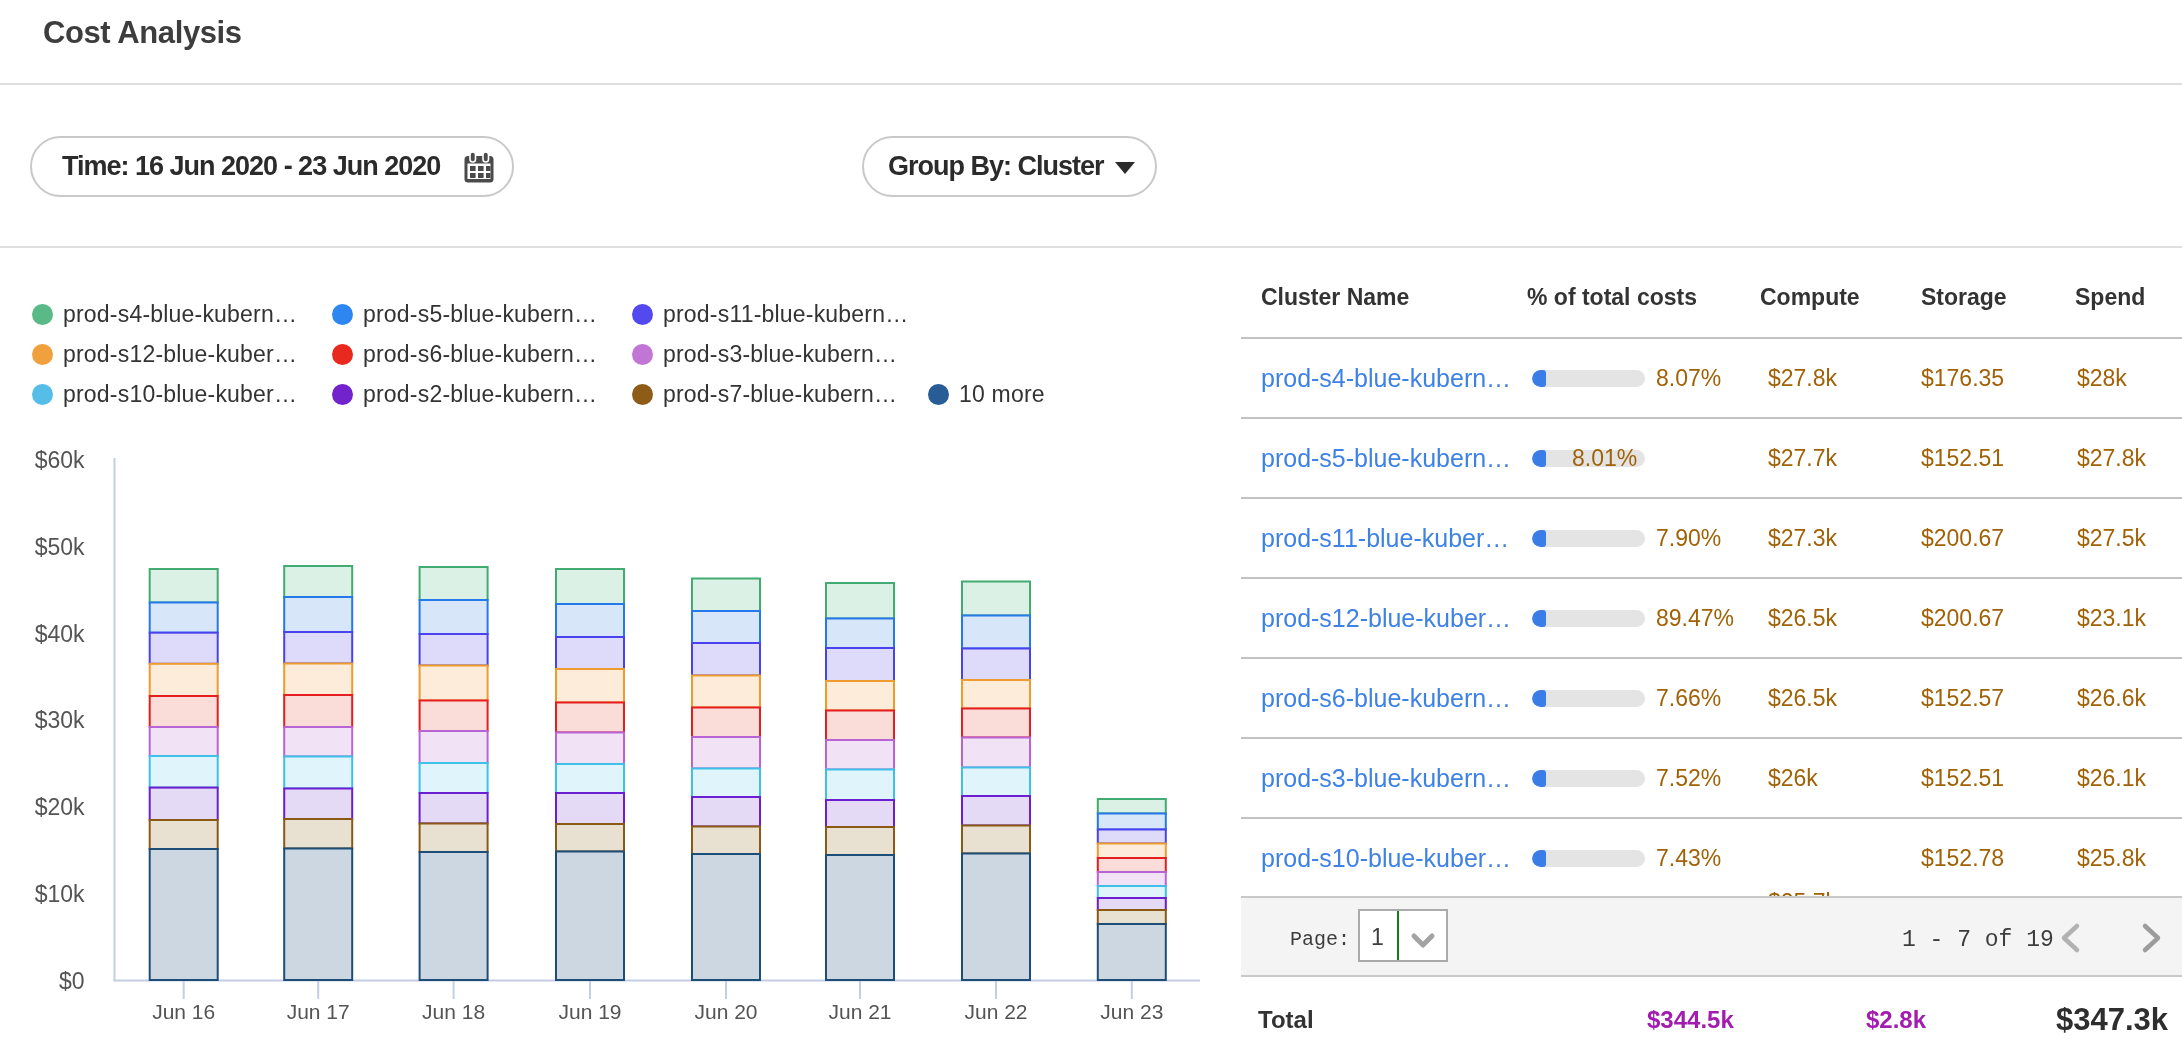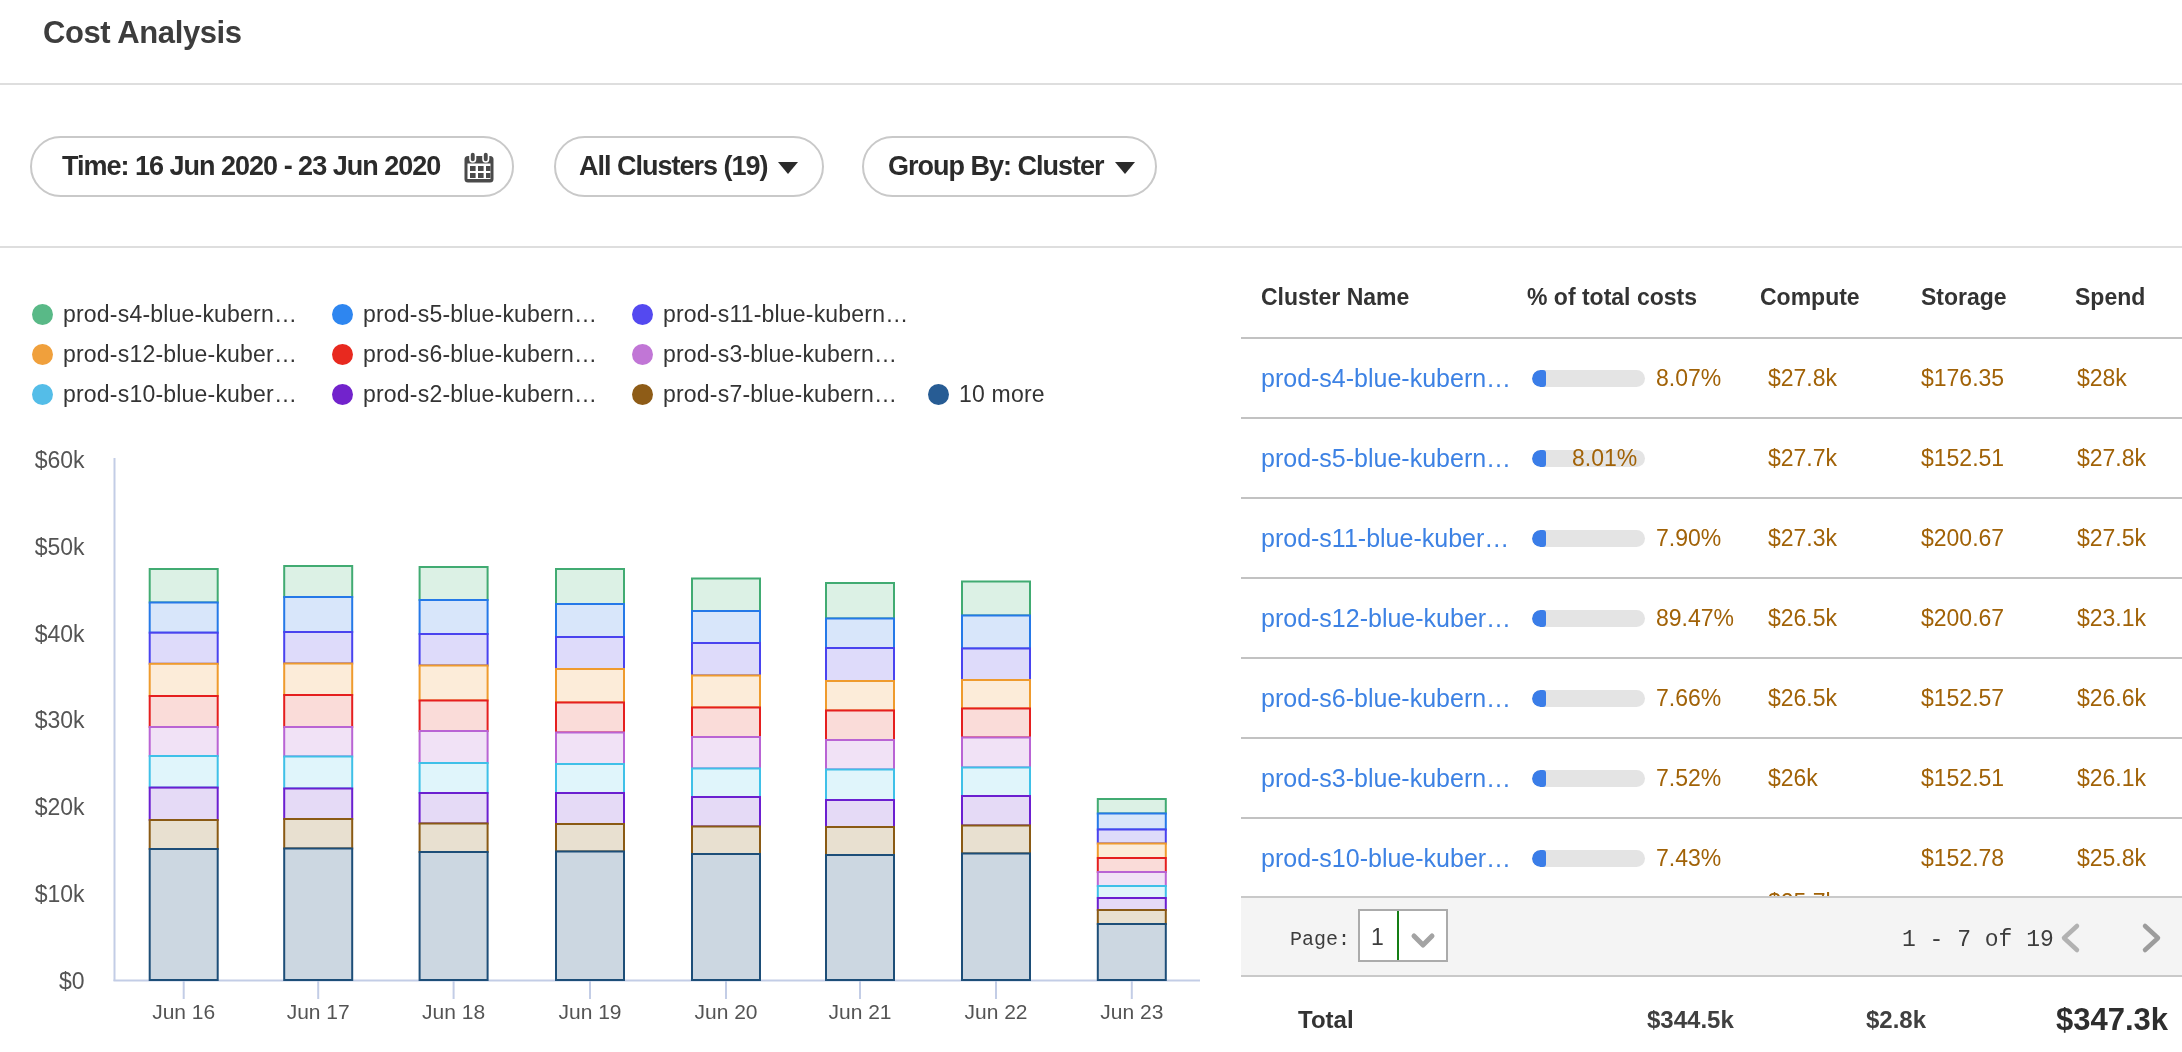--- a/index.html
+++ b/index.html
@@ -17,21 +17,21 @@
 .th { position:absolute; font-size:23px; font-weight:700; color:#333; line-height:30px; white-space:nowrap; }
 .link { font-size:25px; color:#3d82e4; line-height:30px; }
 .val { font-size:23px; color:#a16207; line-height:28px; }
 .sep { position:absolute; left:1241px; width:941px; height:2px; background:#c2c2c2; }
 .pbar { position:absolute; width:113px; height:17px; border-radius:8.5px; background:#e4e4e4; overflow:hidden; }
 .pfill { width:14px; height:17px; background:#3a7de8; border-radius:8.5px 3px 3px 8.5px; }
 .pagband { position:absolute; left:1241px; top:896px; width:941px; height:81px; background:#f4f4f4; border-top:2px solid #c9c9c9; border-bottom:2px solid #c9c9c9; }
 .ptext { position:absolute; font-size:21px; color:#3d3d3d; line-height:26px;font-family:Liberation Mono, monospace; }
 .selbox { position:absolute; left:1358px; top:909px; width:90px; height:53px; background:#fff; border:2px solid #ababab; }
 .totlbl { position:absolute; font-weight:700; font-size:24px; color:#333; line-height:28px; }
-.totval { position:absolute; font-weight:700; font-size:24px; color:#404040; line-height:28px; }
+.totval { position:absolute; font-weight:700; font-size:24px; color:#a21caf; line-height:28px; }
 .totspend { position:absolute; font-weight:700; font-size:31px; color:#2e2e2e; line-height:34px; }
 </style>
 </head>
 <body>
 <div class="page">
   <div class="title">Cost Analysis</div>
   <div class="hr" style="top:83px"></div>
   <div class="hr" style="top:246px"></div>
 
   <div class="pill" style="left:30px; width:484px; padding-left:30px;">
@@ -41,24 +41,20 @@
       <rect x="6" y="1" width="5.5" height="10" rx="2.75" fill="#4a4a4a" stroke="#fff" stroke-width="1.6"></rect>
       <rect x="19" y="1" width="5.5" height="10" rx="2.75" fill="#4a4a4a" stroke="#fff" stroke-width="1.6"></rect>
       <rect x="3.5" y="12.5" width="23" height="15.5" fill="#fff"></rect>
       <rect x="6" y="15" width="5.6" height="5" fill="#4a4a4a"></rect>
       <rect x="14" y="15" width="5.6" height="5" fill="#4a4a4a"></rect>
       <rect x="22" y="15" width="4.5" height="5" fill="#4a4a4a"></rect>
       <rect x="6" y="22" width="5.6" height="5" fill="#4a4a4a"></rect>
       <rect x="14" y="22" width="5.6" height="5" fill="#4a4a4a"></rect>
       <rect x="22" y="22" width="4.5" height="5" fill="#4a4a4a"></rect>
     </svg>
-  </div>
-  <div class="pill" style="left:554px; width:270px; padding-left:23px;">
-    <span class="txt">All Clusters (19)</span>
-    <div class="tri" style="left:222px; top:24px;"></div>
   </div>
   <div class="pill" style="left:862px; width:295px; padding-left:24px;">
     <span class="txt">Group By: Cluster</span>
     <div class="tri" style="left:251px; top:24px;"></div>
   </div>
 
   <div class="dot" style="left:31.5px;top:303.5px;background:#59b987"></div>
 <div class="ltxt" style="left:63px;top:299px">prod-s4-blue-kubern…</div>
 <div class="dot" style="left:331.5px;top:303.5px;background:#2e86f0"></div>
 <div class="ltxt" style="left:363px;top:299px">prod-s5-blue-kubern…</div>
@@ -265,17 +261,17 @@
     <svg style="position:absolute; left:50px; top:21px;" width="26" height="18" viewBox="0 0 26 18">
       <polyline points="4,4 13,13 22,4" fill="none" stroke="#a3a3a3" stroke-width="5" stroke-linecap="round" stroke-linejoin="round"></polyline>
     </svg>
   </div>
   <div class="ptext" style="left:1902px; top:926px; font-size:23px; line-height:28px;">1 - 7 of 19</div>
   <svg class="abs" style="left:2058px; top:922px;" width="110" height="32" viewBox="0 0 110 32">
     <polyline points="19,4 6,16 19,28" fill="none" stroke="#b2b2b2" stroke-width="4.5" stroke-linecap="round" stroke-linejoin="round"></polyline>
     <polyline points="87,4 100,16 87,28" fill="none" stroke="#9c9c9c" stroke-width="4.5" stroke-linecap="round" stroke-linejoin="round"></polyline>
   </svg>
 
-  <div class="totlbl" style="left:1258px; top:1006px;margin-left:40px;">Total</div>
+  <div class="totlbl" style="left:1258px; top:1006px;">Total</div>
   <div class="totval" style="left:1647px; top:1006px;">$344.5k</div>
   <div class="totval" style="left:1866px; top:1006px;">$2.8k</div>
   <div class="totspend" style="left:2056px; top:1003px;">$347.3k</div>
 </div>
 
 </body></html>

